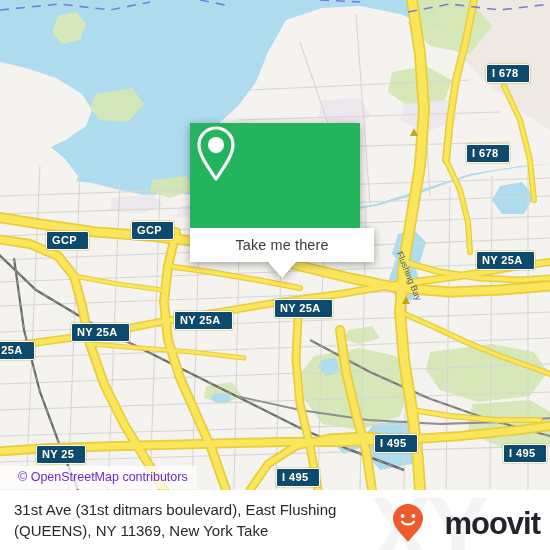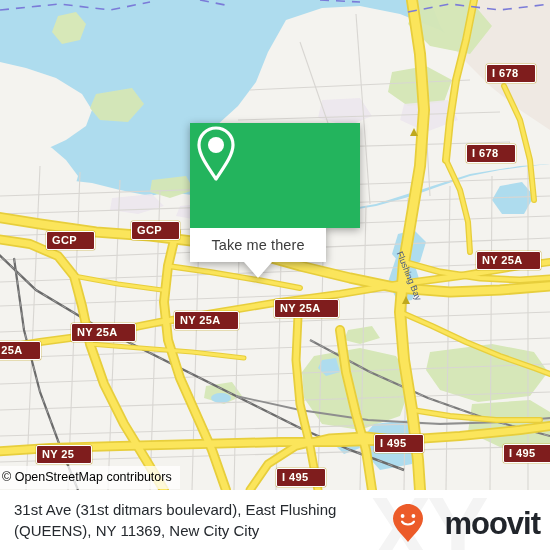--- a/index.html
+++ b/index.html
@@ -10,29 +10,29 @@
   }
   #app{position:relative;width:550px;height:550px;overflow:hidden;background:#fff;}
 
   
   #map{position:absolute;left:0;top:0;width:550px;height:490px;overflow:hidden;background:#AEDCEE;}
   #map svg{position:absolute;left:0;top:0;}
 
   
   .shield{
     position:absolute;
-    background:#7f1d1d;
+    background:#0c4a6e;
     border:1.6px solid #FFFFFF;
     border-radius:2px;
     color:#FFFFFF;
     font-size:11px;
     font-weight:bold;
     letter-spacing:.4px;
     line-height:14px;
-    padding:1px 17px 2px 5px;
+    padding:1px 11px 2px 5px;
     white-space:nowrap;
     text-shadow:0 0 1px rgba(140,110,0,.35);
     box-shadow:0 0 0 .5px rgba(190,160,20,.55);
   }
 
   
   .water-label{
     position:absolute;
     color:#4a5a80;
     font-size:9px;
@@ -47,43 +47,43 @@
     width:170px;
     filter:drop-shadow(0 2px 4px rgba(0,0,0,.35));
   }
   #popup-head{
     width:170px;height:105px;
     background:#23B45D;
     display:flex;align-items:center;justify-content:center;
   }
   #popup-foot{
     position:relative;
-    width:136px;height:34px;
+    width:184px;height:34px;
     background:#FFFFFF;
     display:flex;align-items:center;justify-content:center;
   }
   #popup-foot-label{
     color:#3c3c3c;font-size:14.5px;letter-spacing:.1px;
   }
   #popup-tail{
     position:absolute;left:50%;top:34px;
     width:0;height:0;margin-left:-14px;
     border-left:14px solid transparent;
     border-right:14px solid transparent;
     border-top:16px solid #FFFFFF;
   }
 
   
   #attribution{
     position:absolute;left:0;top:466px;
     background:rgba(255,255,255,.76);
-    color:#000000;
+    color:#6d28d9;
     font-size:12.5px;
     line-height:16px;
-    padding:3px 8px 4px 2px;
+    padding:3px 8px 4px 18px;
   }
 
   
   #footer{
     position:absolute;left:0;top:490px;
     width:550px;height:60px;
     background:#FFFFFF;
     display:flex;align-items:center;
     overflow:hidden;
   }
@@ -316,21 +316,21 @@
     </div>
 
     <div id="attribution">© OpenStreetMap contributors</div>
   </div>
 
   <div id="footer">
     <div id="footer-watermark">XY</div>
 
     <div id="caption">
       <span>31st Ave (31st ditmars boulevard), East Flushing</span>
-      <span>(QUEENS), NY 11369, New City City</span>
+      <span>(QUEENS), NY 11369, New York Take</span>
     </div>
 
     <div id="brand">
       <svg width="34" height="40" viewBox="0 0 34 40">
         <path d="M17,1 C25,1 32,7.6 32,15.6 C32,24 24,30.5 17,39 C10,30.5 2,24 2,15.6 C2,7.6 9,1 17,1 Z" fill="#EC5B29"></path>
         <circle cx="11.6" cy="13" r="1.9" fill="#FFFFFF"></circle>
         <circle cx="22.4" cy="13" r="1.9" fill="#FFFFFF"></circle>
         <path d="M11,18.6 C13.4,22.4 20.6,22.4 23,18.6" stroke="#FFFFFF" stroke-width="2" fill="none" stroke-linecap="round"></path>
       </svg>
       <span id="brand-word">moovit</span>

